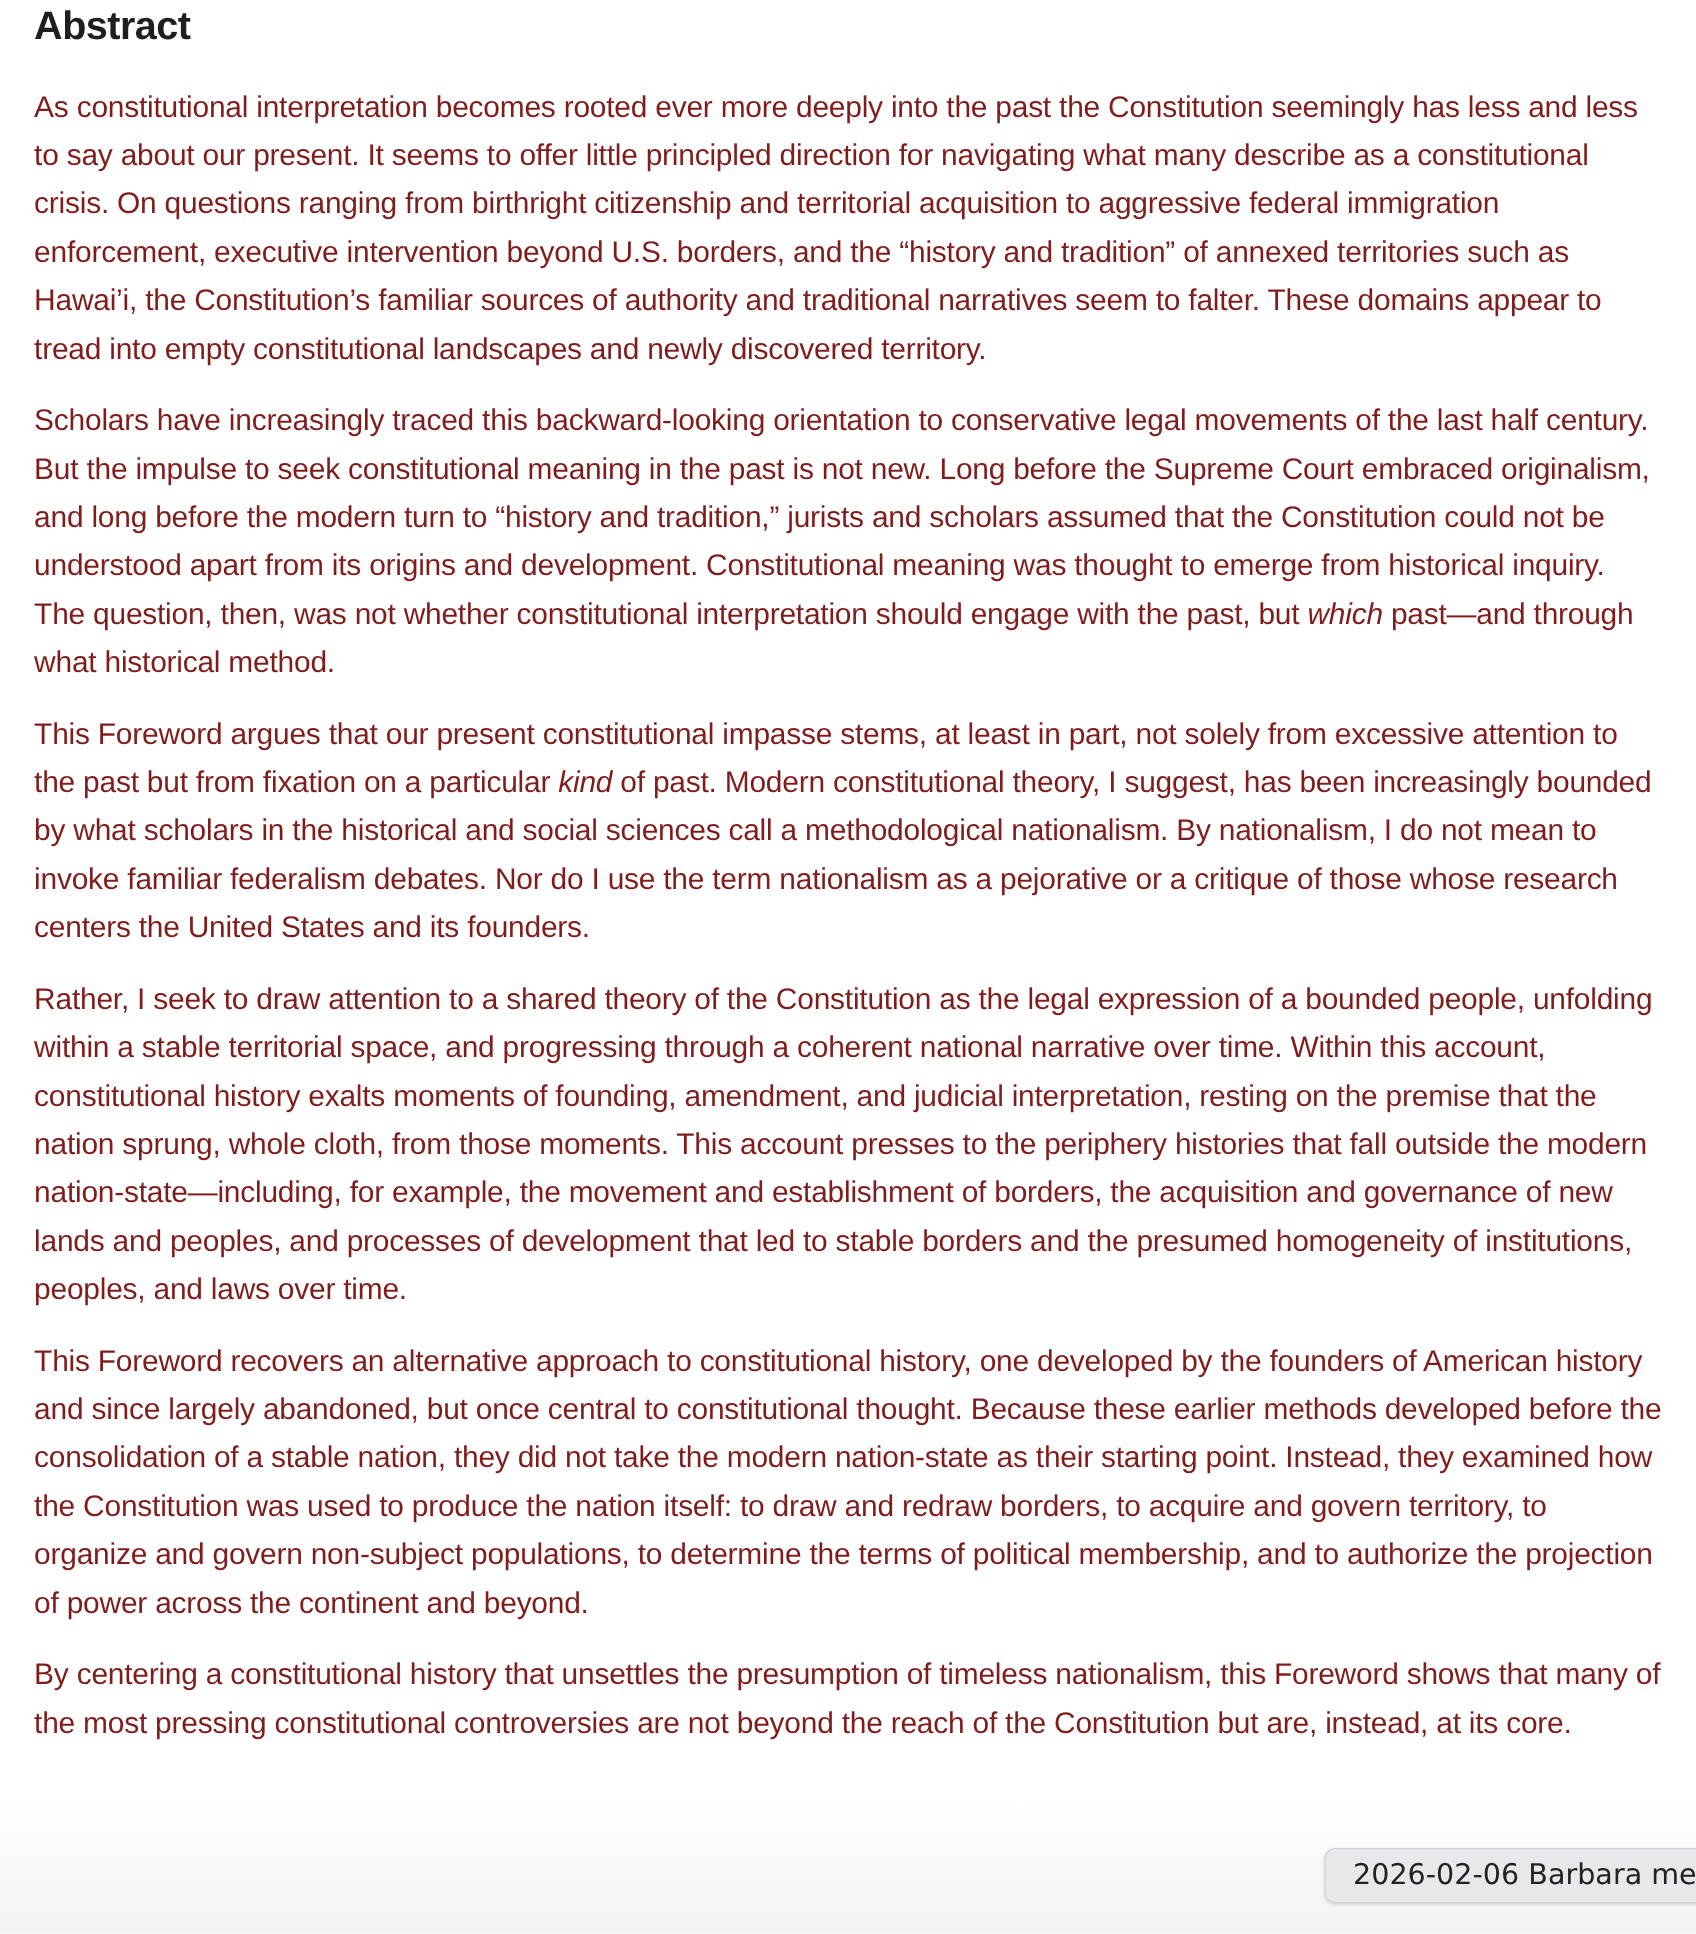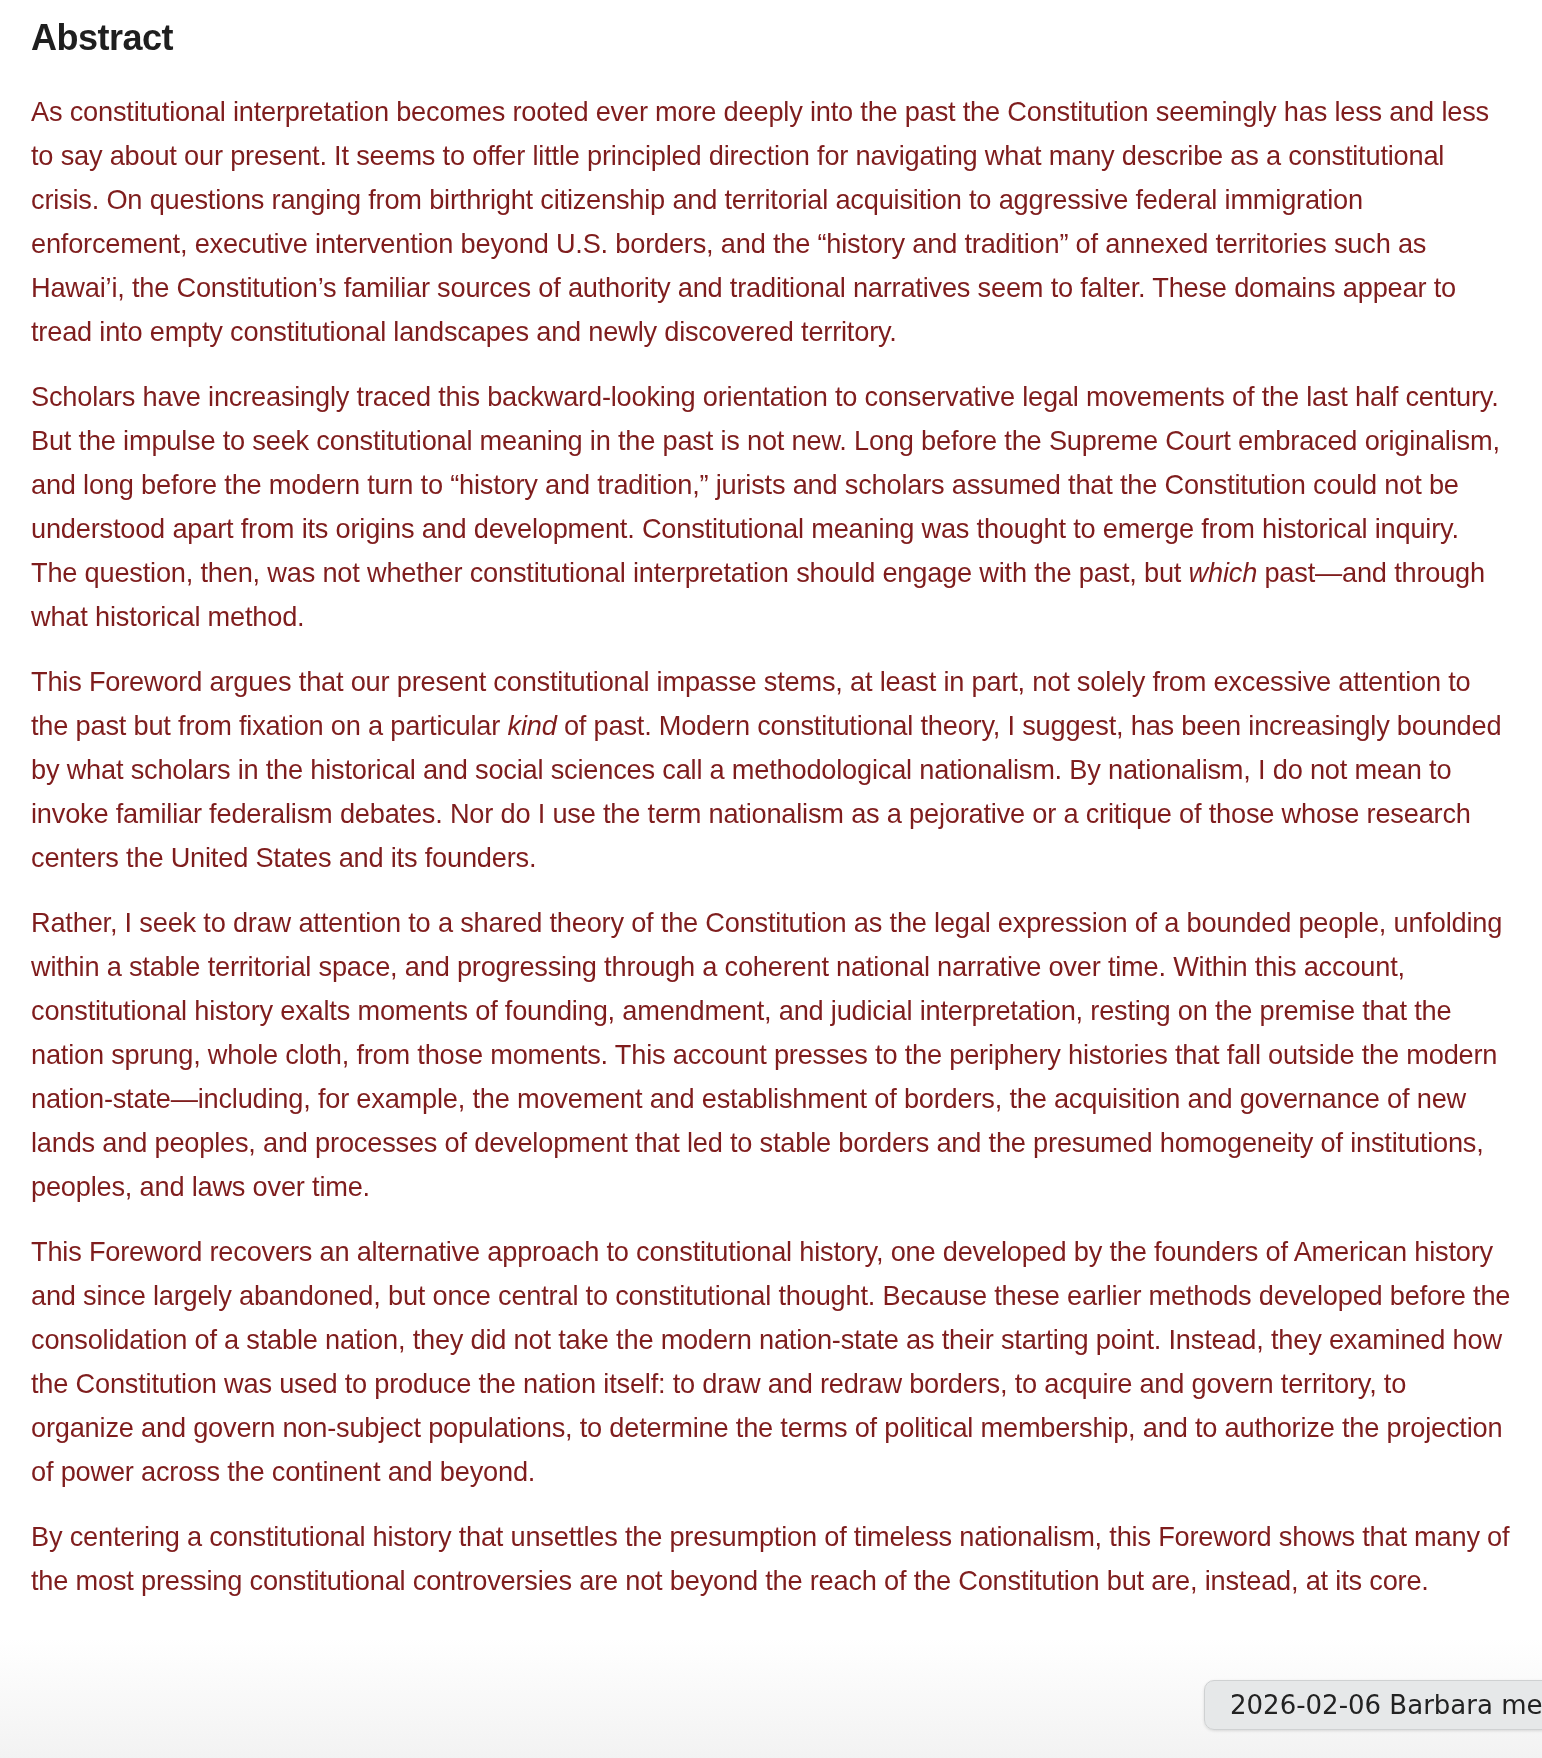--- a/index.html
+++ b/index.html
@@ -19,21 +19,21 @@
       left: 31px;
       top: 0;
       width: 1480px;
     }
     .abstract-title {
       font-family: "Liberation Sans", sans-serif;
       font-weight: bold;
       font-size: 36px;
       color: #1f1f1f;
       margin: 0;
-      padding-top: 18px;
+      padding-top: 3px;
       height: 44px;
       line-height: 40px;
       letter-spacing: -0.5px;
     }
     .para {
       font-family: "Liberation Sans", sans-serif;
       font-size: 27.2px;
       line-height: 44px;
       color: #7f1d1d;
       margin: 0 0 21px 0;

